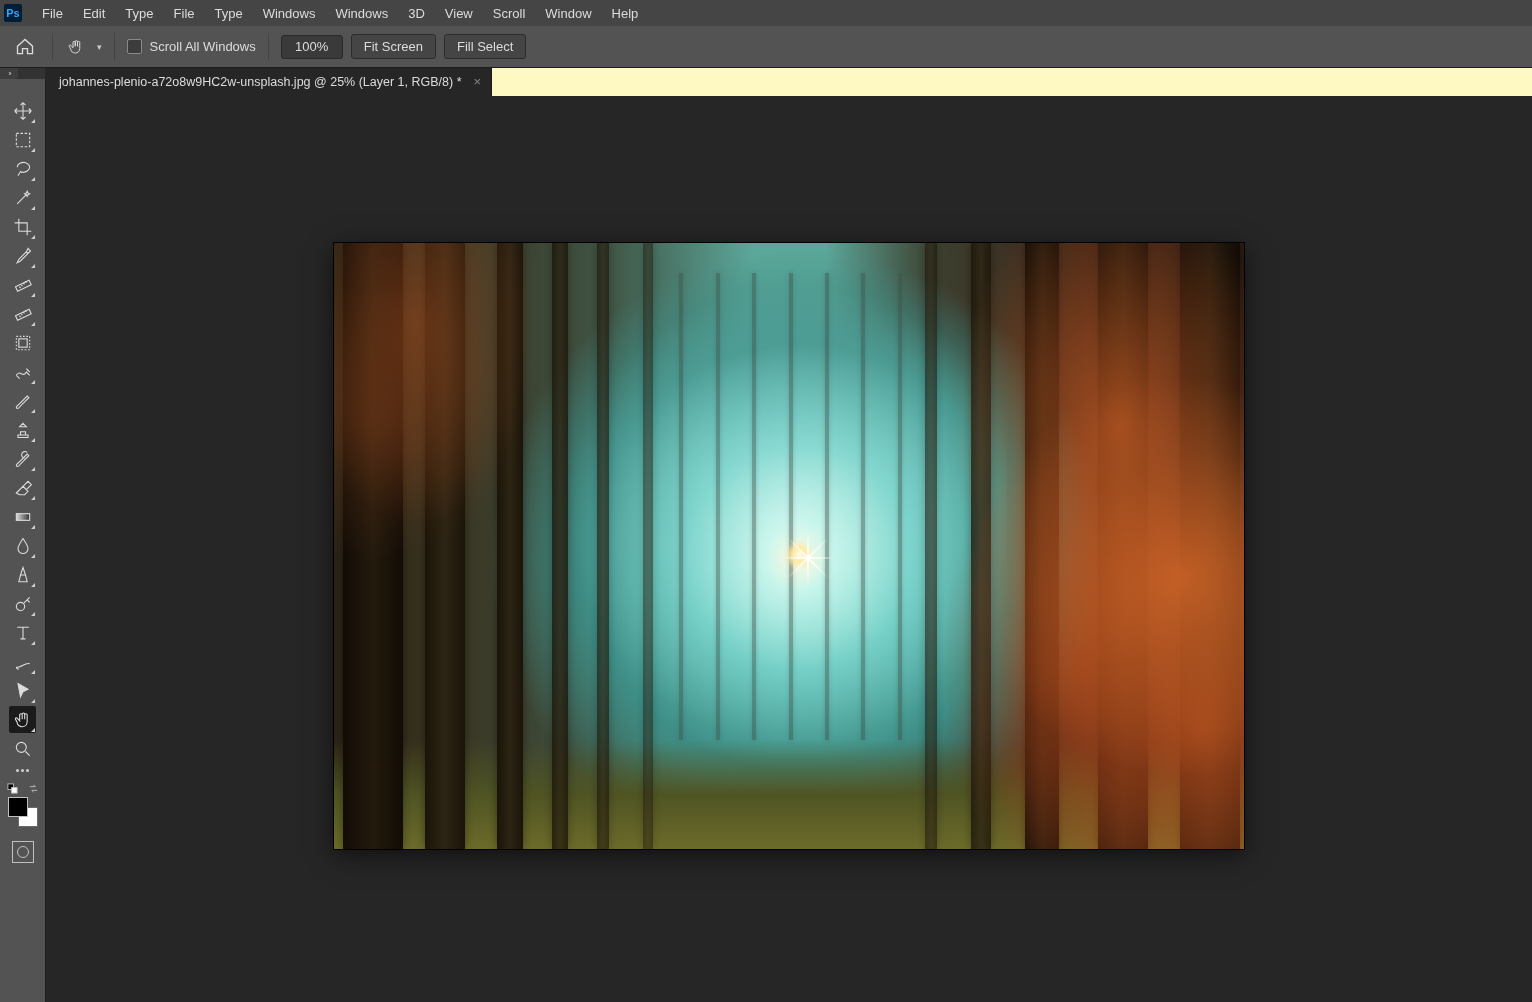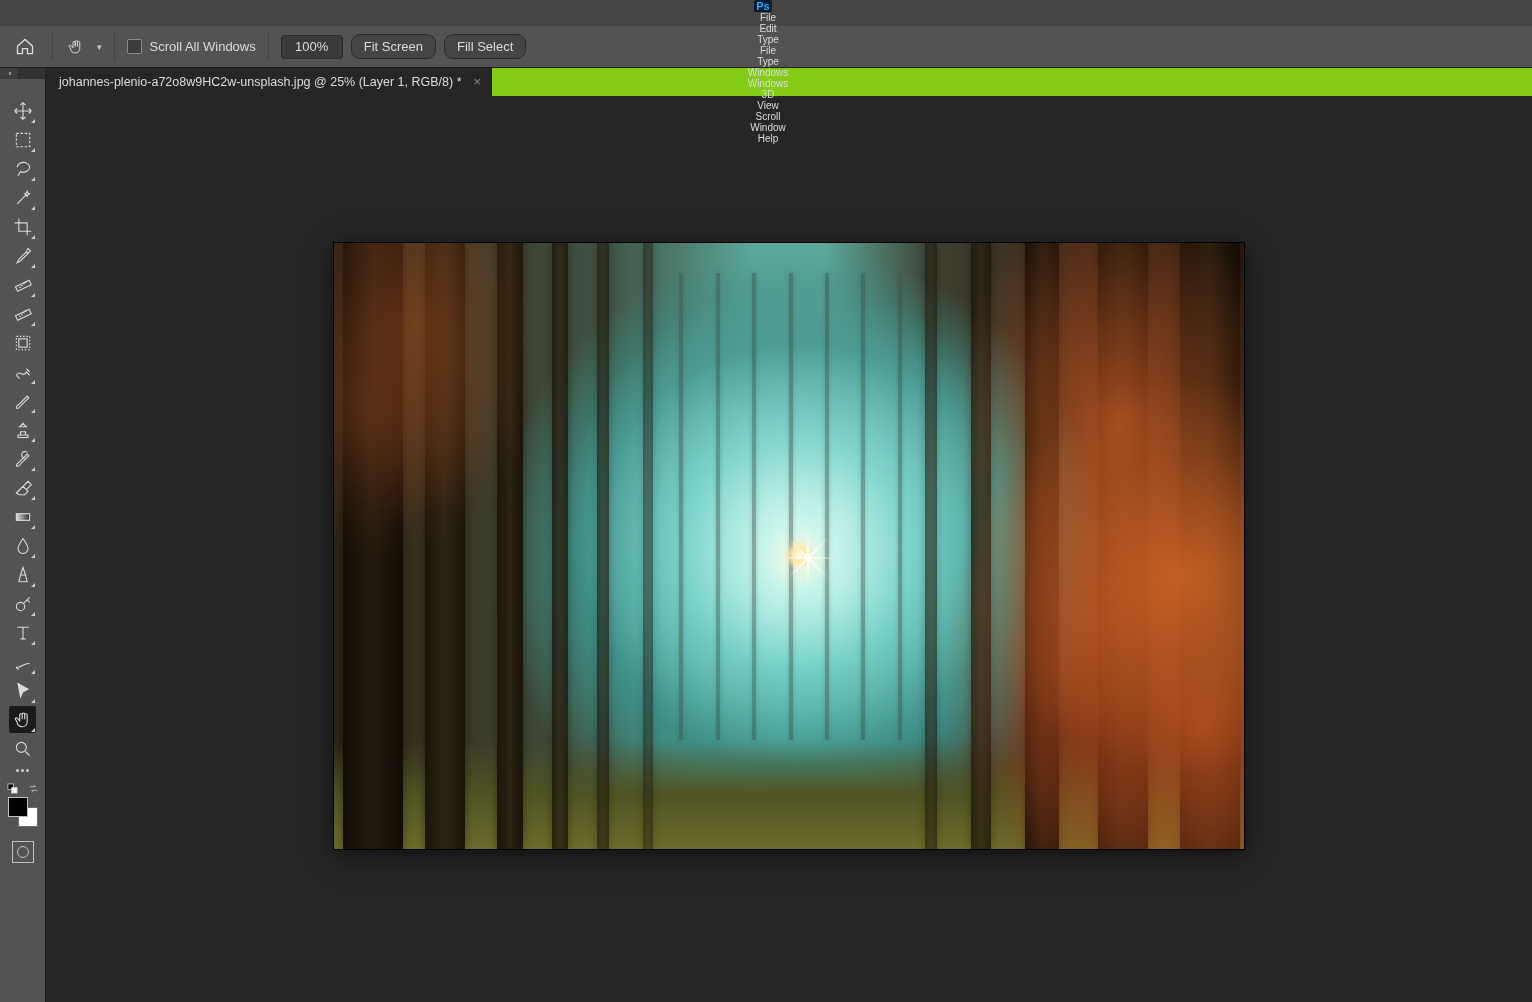--- a/index.html
+++ b/index.html
@@ -8,52 +8,52 @@
     --bg-panel: #535353;
     --bg-panel-light: #454545;
     --bg-tool: #333333;
     --fg: #dcdcdc;
     --fg-muted: #c0c0c0;
     --border: #1e1e1e;
     --active: #1473e6;
   }
   html,body { margin:0; padding:0; height:100%; width:100%; background:var(--bg-dark); font-family: "Segoe UI", Tahoma, sans-serif; font-size:12.5px; color:var(--fg); overflow:hidden;}
   
-  .menubar { position:absolute; top:0; left:0; right:0; height:26px; background:var(--bg-panel-light); display:flex; align-items:center; padding-left:4px; z-index:30;flex-direction:column;}
+  .menubar { position:absolute; top:0; left:0; right:0; height:26px; background:var(--bg-panel-light); display:flex; align-items:center; padding-left:4px; z-index:30;}
   .ps-logo { width:18px; height:18px; background:#001e36; color:#31a8ff; font-weight:700; font-size:11px; display:flex; align-items:center; justify-content:center; border-radius:2px; margin-right:10px;}
-  .menubar .mi { padding:0 10px; height:26px; display:flex; align-items:center; cursor:default; font-size:10px;}
+  .menubar .mi { padding:0 10px; height:26px; display:flex; align-items:center; cursor:default; font-size:13px;}
   
   .optbar { position:absolute; top:26px; left:0; right:0; height:41px; background:var(--bg-panel); border-bottom:1px solid var(--border); display:flex; align-items:center; padding-left:10px; gap:8px; z-index:25;}
   .optbar .sep { width:1px; height:28px; background:#444; margin:0 4px;}
   .home-btn { width:30px; height:30px; display:flex; align-items:center; justify-content:center; border-radius:3px;}
   .hand-opt { width:22px; height:22px; display:flex; align-items:center; justify-content:center;}
   .dd-caret { font-size:9px; color:#ccc; margin-left:2px;}
   .chk { width:13px; height:13px; border:1px solid #8a8a8a; background:#3c3c3c; border-radius:2px;}
   .opt-label { font-size:13px; color:var(--fg);}
   .zoom-box { background:#3a3a3a; border:1px solid #2b2b2b; border-radius:3px; width:60px; height:22px; display:flex; align-items:center; justify-content:center; font-size:13px;}
-  .btn { background:#454545; border:1px solid #2b2b2b; border-radius:9px; padding:4px 12px; font-size:13px; color:var(--fg);}
+  .btn { background:#454545; border:1px solid #2b2b2b; border-radius:3px; padding:4px 12px; font-size:13px; color:var(--fg);}
   
   .collapse-sliver { position:absolute; left:0; top:67px; width:18px; height:12px; background:#3e3e3e; border-bottom-right-radius:3px; display:flex; align-items:center; justify-content:center; z-index:22;}
   
   .toolbar { position:absolute; left:0; top:79px; bottom:0; width:45px; background:var(--bg-panel); display:flex; flex-direction:column; align-items:center; padding-top:18px; z-index:20; border-right:1px solid var(--border);}
   .tool { width:27px; height:27px; margin-bottom:2px; display:flex; align-items:center; justify-content:center; border-radius:2px; position:relative;}
   .tool.active { background:#1b1b1b;}
   .tool svg { width:20px; height:20px; fill:none; stroke:#dcdcdc; stroke-width:1.3;}
   .tool .corner { position:absolute; right:1px; bottom:1px; width:0; height:0; border-left:4px solid transparent; border-bottom:4px solid #d0d0d0;}
   .toolbar .tb-dots { width:18px; height:4px; color:#d0d0d0; display:flex; justify-content:center; gap:2px; margin:5px 0;}
   .toolbar .tb-dots span { width:3px; height:3px; background:#d0d0d0; border-radius:50%;}
   .swap-row { width:32px; height:12px; display:flex; justify-content:space-between; margin-top:5px;}
   .swap-ic { width:11px; height:11px; stroke:#c0c0c0; fill:none;}
   .swatches { width:30px; height:30px; position:relative; margin-top:2px;}
   .sw-front { position:absolute; left:0; top:0; width:18px; height:18px; background:#000; border:1px solid #c0c0c0;}
   .sw-back { position:absolute; right:0; bottom:0; width:18px; height:18px; background:#fff; border:1px solid #6a6a6a;}
   .qmask { width:20px; height:20px; margin-top:14px; border:1.5px solid #c0c0c0; display:flex; align-items:center; justify-content:center;}
   .qmask .inner { width:10px; height:10px; border:1.5px solid #c0c0c0; border-radius:50%;}
   
-  .tabstrip { position:absolute; left:45px; right:0; top:67px; height:29px; background:#84cc16; display:flex; align-items:flex-end; z-index:10;}
+  .tabstrip { position:absolute; left:45px; right:0; top:67px; height:29px; background:#fef9c3; display:flex; align-items:flex-end; z-index:10;}
   .doc-tab { height:29px; background:var(--bg-darker); border-right:1px solid #1b1b1b; display:flex; align-items:center; padding:0 10px 0 14px; font-size:12.5px; color:var(--fg);}
   .doc-tab .close { margin-left:12px; color:#888; font-size:13px;}
   
   .canvas-area { position:absolute; left:45px; top:96px; right:0; bottom:0; background:var(--bg-darker); overflow:hidden; display:flex; align-items:center; justify-content:center;}
   .doc-shadow { box-shadow:0 0 0 1px #000, 0 6px 24px rgba(0,0,0,0.6);}
   
   .forest { width:910px; height:606px; position:relative; overflow:hidden; margin-top:-6px;
     background:
       radial-gradient(circle at 51% 52%, #fff6d0 0%, #b7f0e2 6%, #66c6bc 20%, #3e8e86 38%, transparent 55%),
       linear-gradient(to right, #2a2315 0%, #3a3320 12%, #3f5444 30%, #5ba79a 46%, #5ba79a 54%, #3d4030 66%, #3a2316 82%, #2d1c12 100%),

